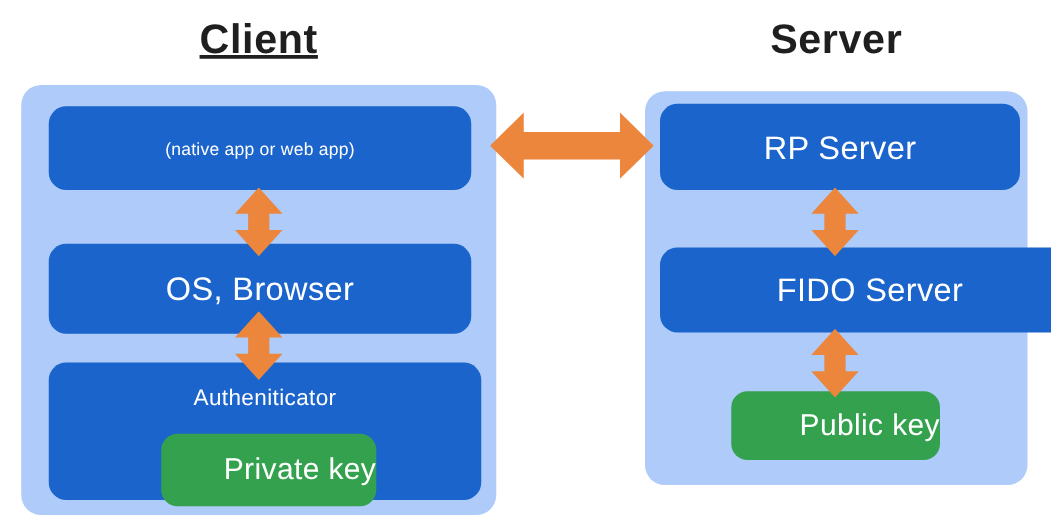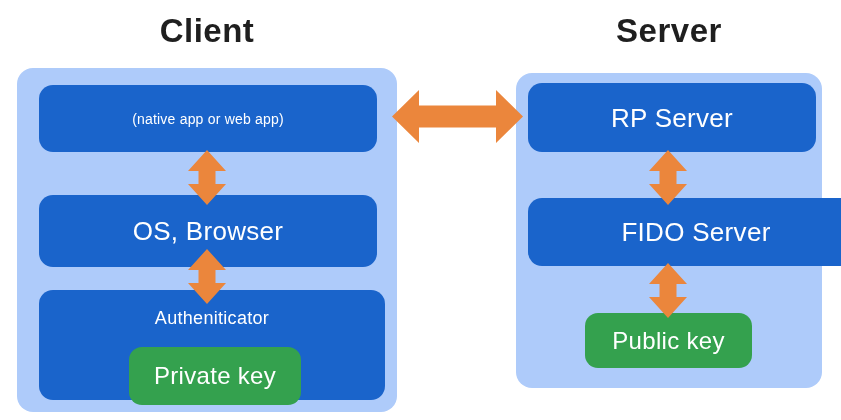--- a/index.html
+++ b/index.html
@@ -25,21 +25,21 @@
   .title {
     position: absolute;
     top: 12px;
     font-size: 33px;
     font-weight: 700;
     letter-spacing: 0.5px;
     color: var(--title-text);
     text-align: center;
     line-height: 38px;
   }
-  .title.client { left: 17px; width: 380px; }
+  .title.client { left: 17px; width: 380px; text-decoration: underline; }
   .title.server { left: 516px; width: 306px; }
   .panel {
     position: absolute;
     background: var(--panel-bg);
     border-radius: 16px;
   }
   .panel.client { left: 17px; top: 68px; width: 380px; height: 344px; }
   .panel.server { left: 516px; top: 73px; width: 306px; height: 315px; }
   .box {
     position: absolute;
@@ -74,21 +74,21 @@
   }
   .box.rp-server     { left: 528px; top: 83px;  width: 288px; height: 69px; }
   .box.fido-server   { left: 528px; top: 198px; width: 336px; height: 68px; }
   .keybox {
     position: absolute;
     background: var(--key-bg);
     border-radius: 13px;
     color: var(--box-text);
     display: flex;
     align-items: center;
-    justify-content: center;
+    justify-content: flex-end;
     text-align: center;
   }
   .keybox.private { left: 129px; top: 347px; width: 172px; height: 58px; }
   .keybox.public  { left: 585px; top: 313px; width: 167px; height: 55px; }
   .keybox .label {
     font-size: 24px;
     font-weight: 500;
     letter-spacing: 0.3px;
   }
   .arrow { position: absolute; }

